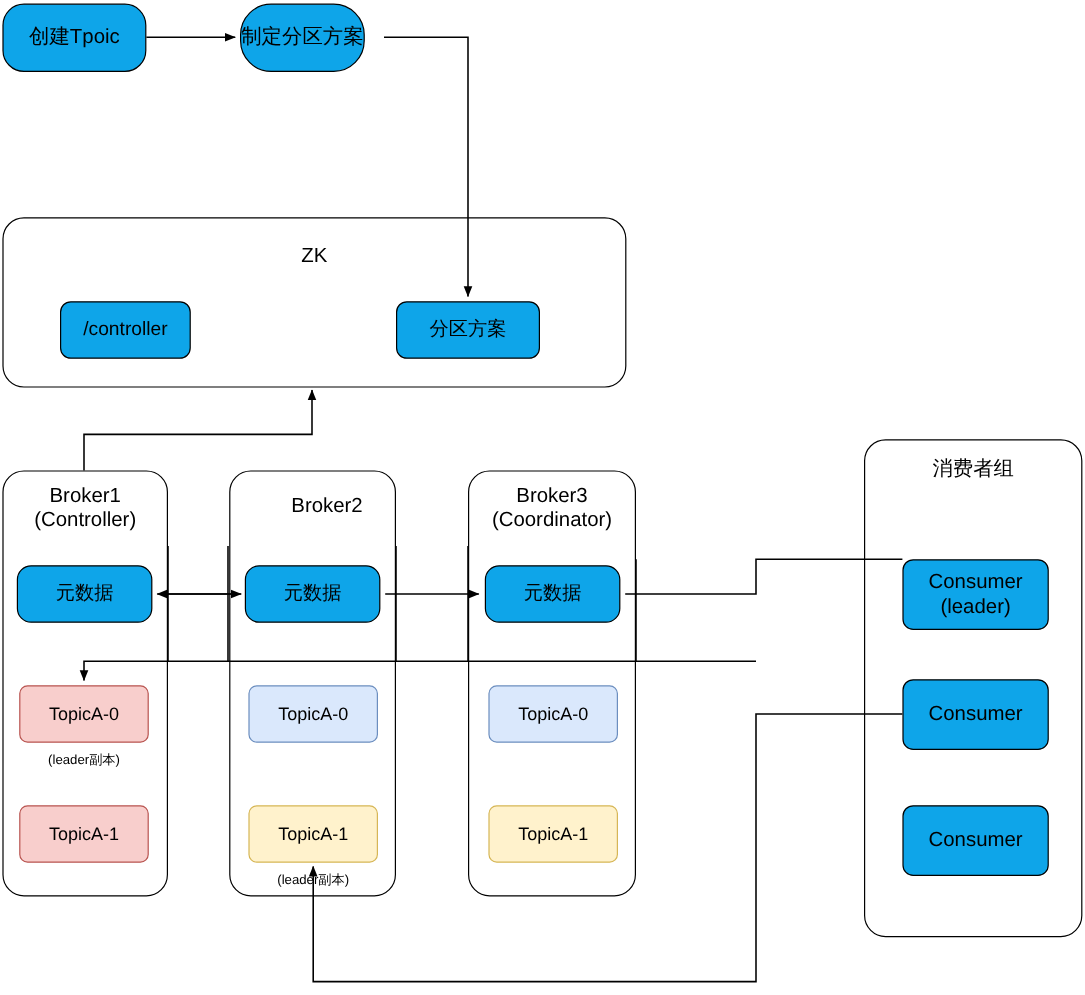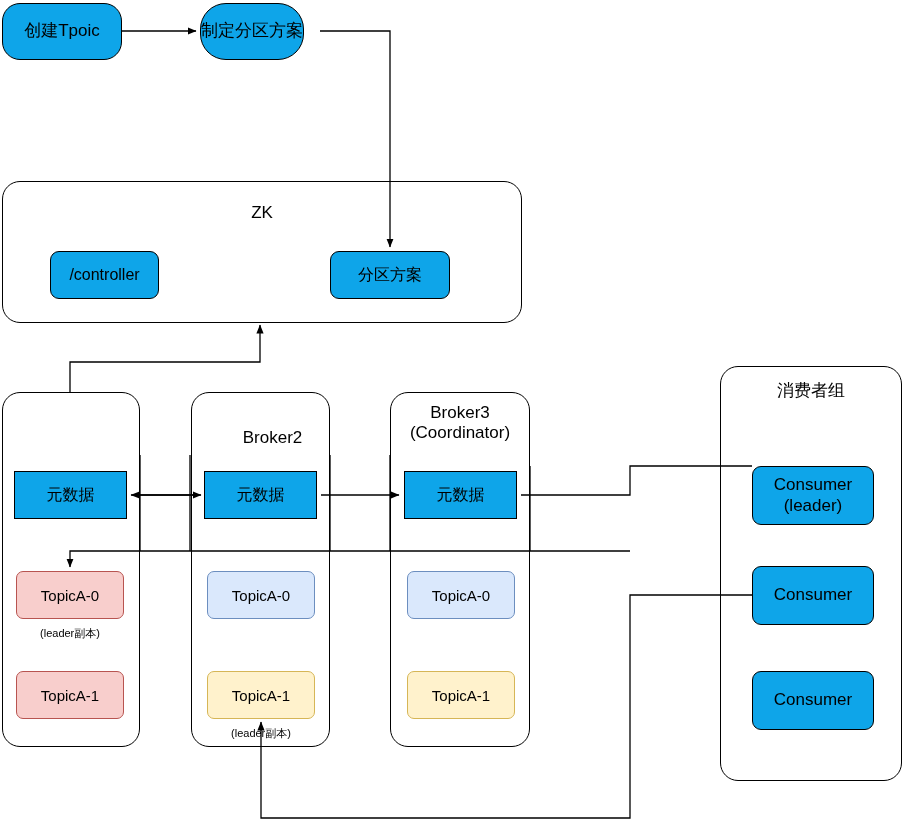--- a/index.html
+++ b/index.html
@@ -35,21 +35,21 @@
     align-items: center;
     justify-content: center;
     text-align: center;
     background: #0ea5e9;
     border: 1px solid #000000;
     z-index: 2;
     line-height: 1.18;
   }
   .rounded-sm { border-radius: 9px; }
   .rounded-lg { border-radius: 18px; }
-  .square { border-radius: 0; text-align: right; }
+  .square { border-radius: 12px; text-align: right; }
 
   .container-box {
     position: absolute;
     box-sizing: border-box;
     background: transparent;
     border: 1px solid #000000;
     border-radius: 18px;
     z-index: 0;
   }
   .container-title {
@@ -136,36 +136,38 @@
 
   <div class="node rounded-sm f16" style="left:50px; top:251px; width:109px; height:48px;">
     <span>/controller</span>
   </div>
 
   <div class="node rounded-sm f16" style="left:330px; top:251px; width:120px; height:48px;">
     <span>分区方案</span>
   </div>
 
   <div class="container-box" style="left:2px; top:392px; width:138px; height:355px;"></div>
+  <div class="container-title f17" style="left:2px; top:403px; width:138px;">Broker1
+(Controller)</div>
 
   <div class="node square f16" style="left:14px; top:471px; width:113px; height:48px;">
     <span>元数据</span>
   </div>
 
   <div class="topic topic-pink" style="left:16px; top:571px; width:108px; height:48px;">
     <span>TopicA-0</span>
   </div>
   <div class="caption" style="left:16px; top:626px; width:108px;">(leader副本)</div>
 
   <div class="topic topic-pink" style="left:16px; top:671px; width:108px; height:48px;">
     <span>TopicA-1</span>
   </div>
 
   <div class="container-box" style="left:191px; top:392px; width:139px; height:355px;"></div>
-  <div class="container-title f17" style="left:191px; top:428px; width:163px;">Broker2</div>
+  <div class="container-title f17" style="left:191px; top:412px; width:163px;">Broker2</div>
 
   <div class="node square f16" style="left:204px; top:471px; width:113px; height:48px;">
     <span>元数据</span>
   </div>
 
   <div class="topic topic-blue" style="left:207px; top:571px; width:108px; height:48px;">
     <span>TopicA-0</span>
   </div>
 
   <div class="topic topic-amber" style="left:207px; top:671px; width:108px; height:48px;">

